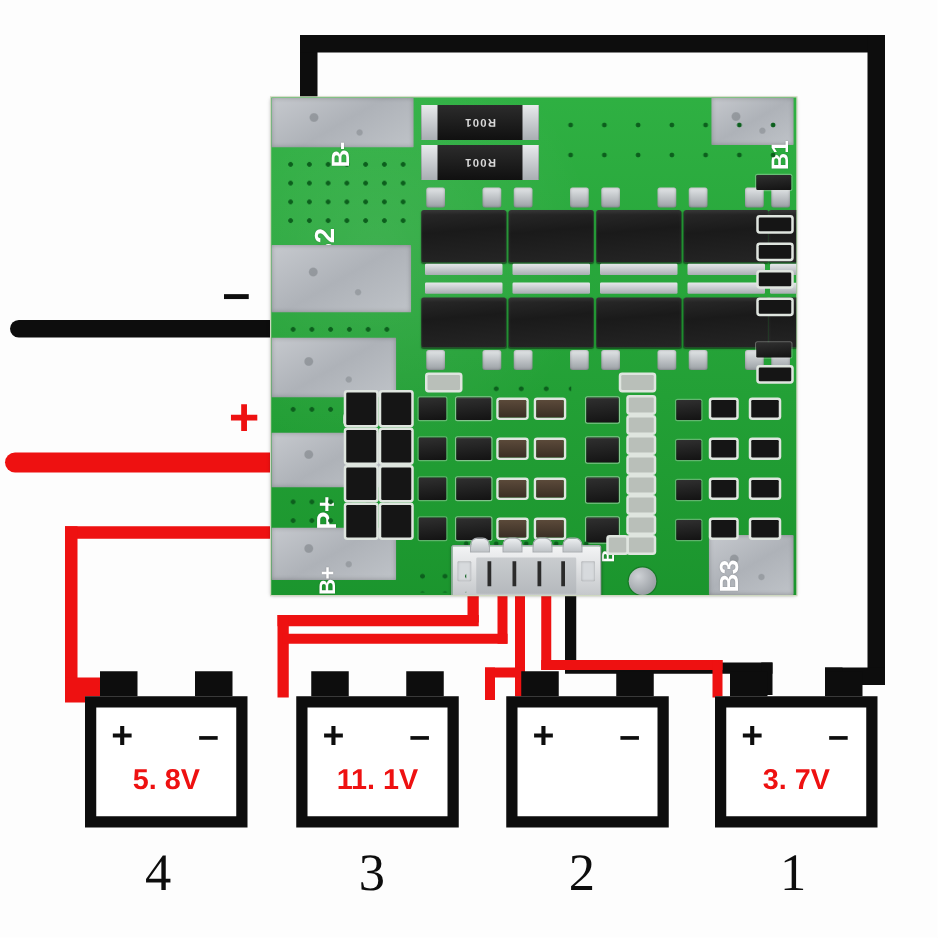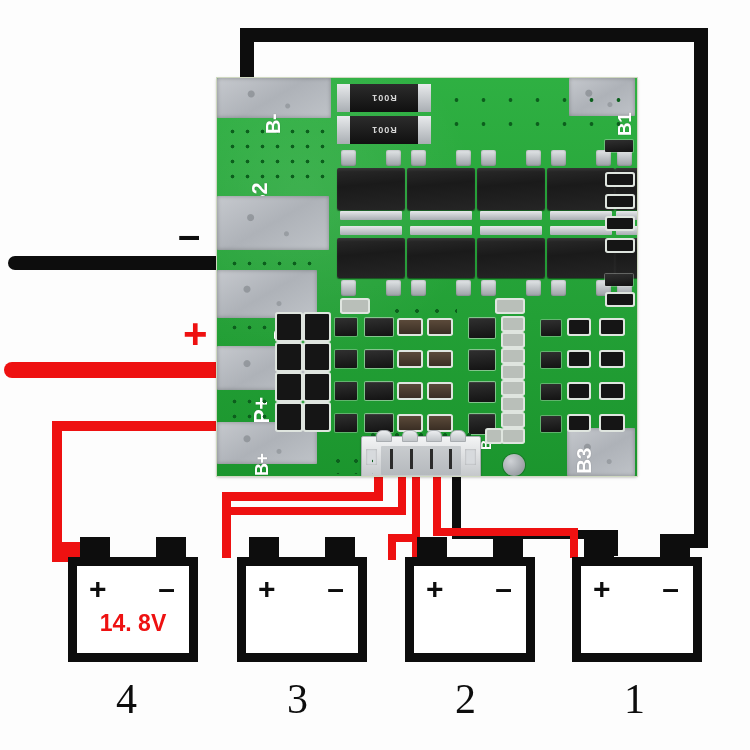--- a/index.html
+++ b/index.html
@@ -414,48 +414,50 @@
 
   <div class="leadlbl minus" style="left:178px;top:215px;">–</div>
   <div class="leadlbl plus" style="left:183px;top:313px;">+</div>
 
   <div class="battery" style="left:68px;top:537px;width:130px;height:125px;">
     <div class="bat-tab left"></div>
     <div class="bat-tab right"></div>
     <div class="bat-box">
       <div class="bat-sym plus" style="top:8px;left:12px;">+</div>
       <div class="bat-sym minus" style="top:8px;right:14px;">–</div>
-      <div class="bat-volt" style="top:44px;">14. 8V</div>
+      <div class="bat-volt" style="top:44px;">5. 8V</div>
     </div>
     <div class="bat-num" style="left:48px;top:138px;">4</div>
   </div>
 
   <div class="battery" style="left:237px;top:537px;width:130px;height:125px;">
     <div class="bat-tab left"></div>
     <div class="bat-tab right"></div>
     <div class="bat-box">
       <div class="bat-sym plus" style="top:8px;left:12px;">+</div>
       <div class="bat-sym minus" style="top:8px;right:14px;">–</div>
+      <div class="bat-volt" style="top:44px;">11. 1V</div>
     </div>
     <div class="bat-num" style="left:50px;top:138px;">3</div>
   </div>
 
   <div class="battery" style="left:405px;top:537px;width:130px;height:125px;">
     <div class="bat-tab left"></div>
     <div class="bat-tab right"></div>
     <div class="bat-box">
       <div class="bat-sym plus" style="top:8px;left:12px;">+</div>
       <div class="bat-sym minus" style="top:8px;right:14px;">–</div>
     </div>
     <div class="bat-num" style="left:50px;top:138px;">2</div>
   </div>
 
   <div class="battery" style="left:572px;top:537px;width:130px;height:125px;">
     <div class="bat-tab left"></div>
     <div class="bat-tab right"></div>
     <div class="bat-box">
       <div class="bat-sym plus" style="top:8px;left:12px;">+</div>
       <div class="bat-sym minus" style="top:8px;right:14px;">–</div>
+      <div class="bat-volt" style="top:44px;">3. 7V</div>
     </div>
     <div class="bat-num" style="left:52px;top:138px;">1</div>
   </div>
 
 </div>
 
 </body></html>

